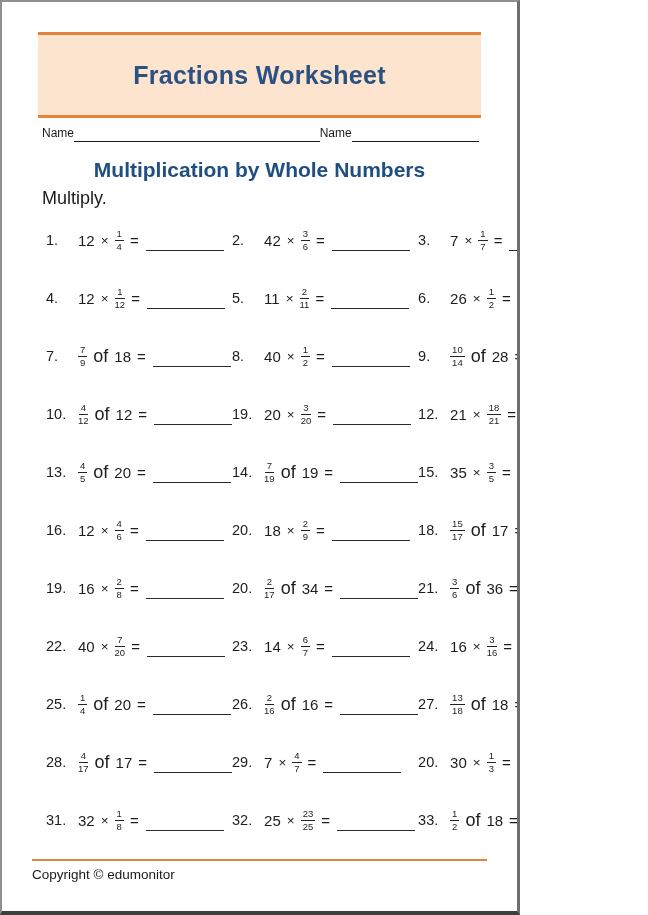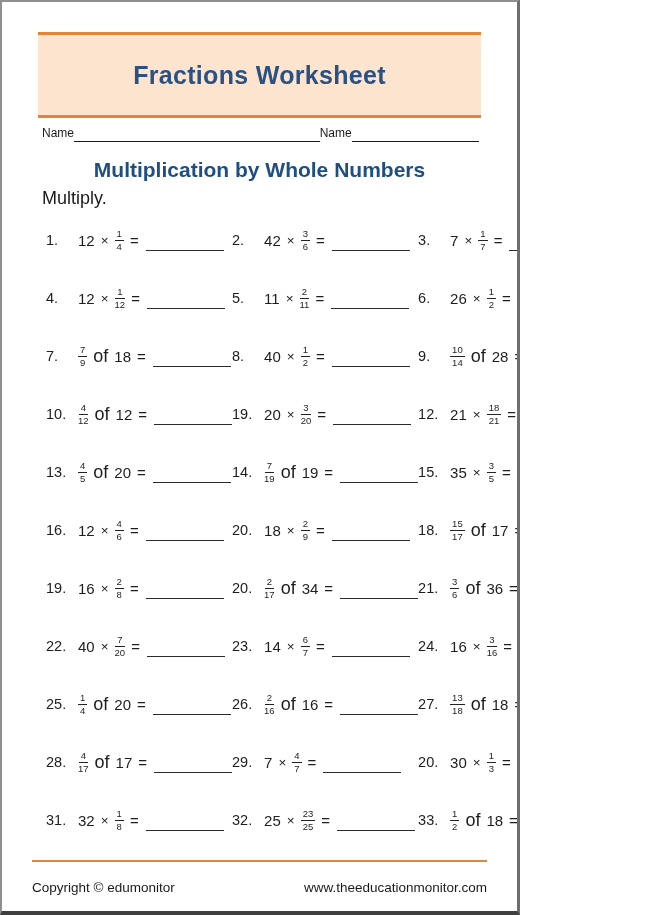--- a/index.html
+++ b/index.html
@@ -66,23 +66,23 @@
   }
   .frac .fnum{border-bottom:1px solid #222;padding:0 2px 1.5px 2px;}
   .frac .fden{padding-top:1.5px;}
   .eq{margin:0 2px 0 4px;}
   .answer-blank{
     width:78px;height:0;border-bottom:1.6px solid #2a2a2a;
     margin-left:5px;transform:translateY(10px);
     display:inline-block;flex:0 0 auto;
   }
   .footer{
-    position:absolute;left:30px;right:30px;bottom:16px;
+    position:absolute;left:30px;right:30px;bottom:29px;
     border-top:2px solid var(--footer-line);
-    padding-top:18px;
+    padding-top:6px;
     display:flex;justify-content:space-between;
     font-size:13.5px;color:#1a1a1a;
   }
 </style>
 </head>
 <body>
 
 <div class="page">
 
   <div class="banner">
@@ -461,16 +461,15 @@
         </span>
         <span class="op op-of">of</span>
         <span class="whole">18</span>
         <span class="eq">=</span>
         <span class="answer-blank"></span>
       </div>
     </div>
 
   <div class="footer">
     <span>Copyright © edumonitor</span>
-    <span>www.theeducationmonitor.com</span>
   </div>
 
 </div>
 
 </body></html>

